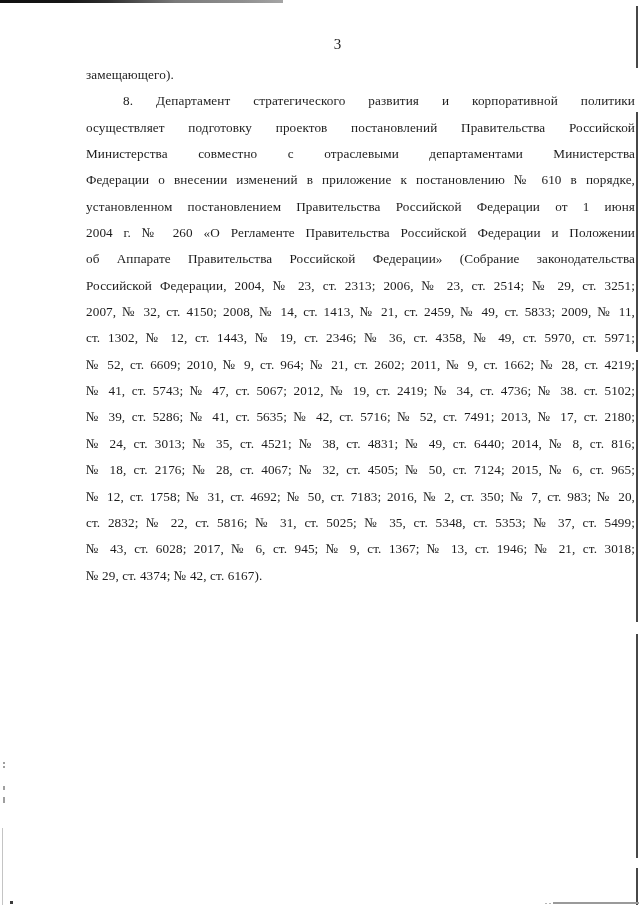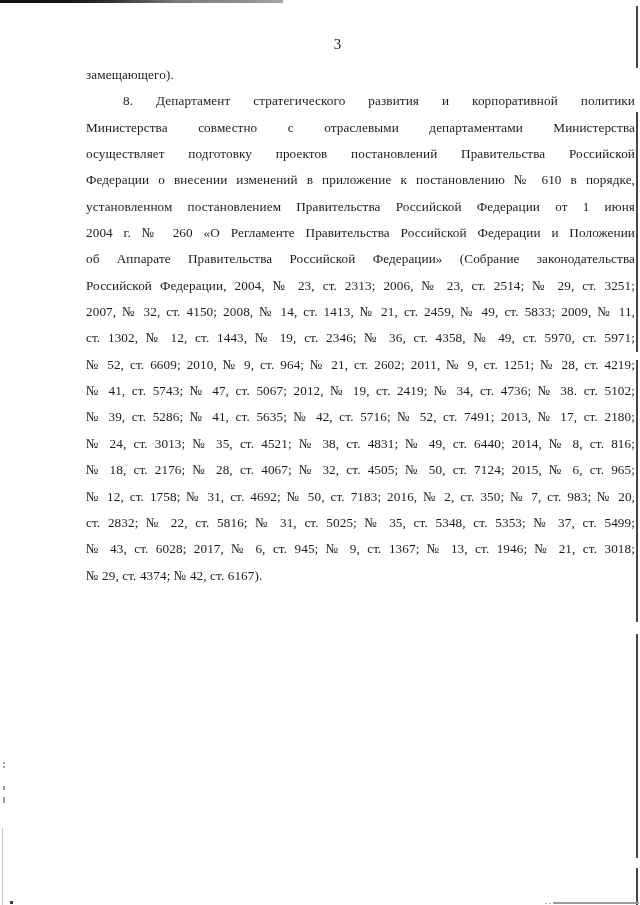--- a/index.html
+++ b/index.html
@@ -90,30 +90,30 @@
   <div class="artifact left-tick left-tick2"></div>
   <div class="artifact left-tick left-tick3"></div>
   <div class="artifact left-faint-vline"></div>
   <div class="artifact bottom-left-dot"></div>
 
   <div class="page-number">3</div>
 
   <div class="text-block">
       <div class="line">замещающего).</div>
       <div class="line justify indent">8. Департамент стратегического развития и корпоративной политики</div>
+      <div class="line justify">осуществляет подготовку проектов постановлений Правительства Российской</div>
       <div class="line justify">Министерства совместно с отраслевыми департаментами Министерства</div>
-      <div class="line justify">осуществляет подготовку проектов постановлений Правительства Российской</div>
       <div class="line justify">Федерации о внесении изменений в приложение к постановлению № 610 в порядке,</div>
       <div class="line justify">установленном постановлением Правительства Российской Федерации от 1 июня</div>
       <div class="line justify">2004 г. № 260 «О Регламенте Правительства Российской Федерации и Положении</div>
       <div class="line justify">об Аппарате Правительства Российской Федерации» (Собрание законодательства</div>
       <div class="line justify">Российской Федерации, 2004, № 23, ст. 2313; 2006, № 23, ст. 2514; № 29, ст. 3251;</div>
       <div class="line justify">2007, № 32, ст. 4150; 2008, № 14, ст. 1413, № 21, ст. 2459, № 49, ст. 5833; 2009, № 11,</div>
       <div class="line justify">ст. 1302, № 12, ст. 1443, № 19, ст. 2346; № 36, ст. 4358, № 49, ст. 5970, ст. 5971;</div>
-      <div class="line justify">№ 52, ст. 6609; 2010, № 9, ст. 964; № 21, ст. 2602; 2011, № 9, ст. 1251; № 28, ст. 4219;</div>
+      <div class="line justify">№ 52, ст. 6609; 2010, № 9, ст. 964; № 21, ст. 2602; 2011, № 9, ст. 1662; № 28, ст. 4219;</div>
       <div class="line justify">№ 41, ст. 5743; № 47, ст. 5067; 2012, № 19, ст. 2419; № 34, ст. 4736; № 38. ст. 5102;</div>
       <div class="line justify">№ 39, ст. 5286; № 41, ст. 5635; № 42, ст. 5716; № 52, ст. 7491; 2013, № 17, ст. 2180;</div>
       <div class="line justify">№ 24, ст. 3013; № 35, ст. 4521; № 38, ст. 4831; № 49, ст. 6440; 2014, № 8, ст. 816;</div>
       <div class="line justify">№ 18, ст. 2176; № 28, ст. 4067; № 32, ст. 4505; № 50, ст. 7124; 2015, № 6, ст. 965;</div>
       <div class="line justify">№ 12, ст. 1758; № 31, ст. 4692; № 50, ст. 7183; 2016, № 2, ст. 350; № 7, ст. 983; № 20,</div>
       <div class="line justify">ст. 2832; № 22, ст. 5816; № 31, ст. 5025; № 35, ст. 5348, ст. 5353; № 37, ст. 5499;</div>
       <div class="line justify">№ 43, ст. 6028; 2017, № 6, ст. 945; № 9, ст. 1367; № 13, ст. 1946; № 21, ст. 3018;</div>
       <div class="line">№ 29, ст. 4374; № 42, ст. 6167).</div>
     </div>
 

